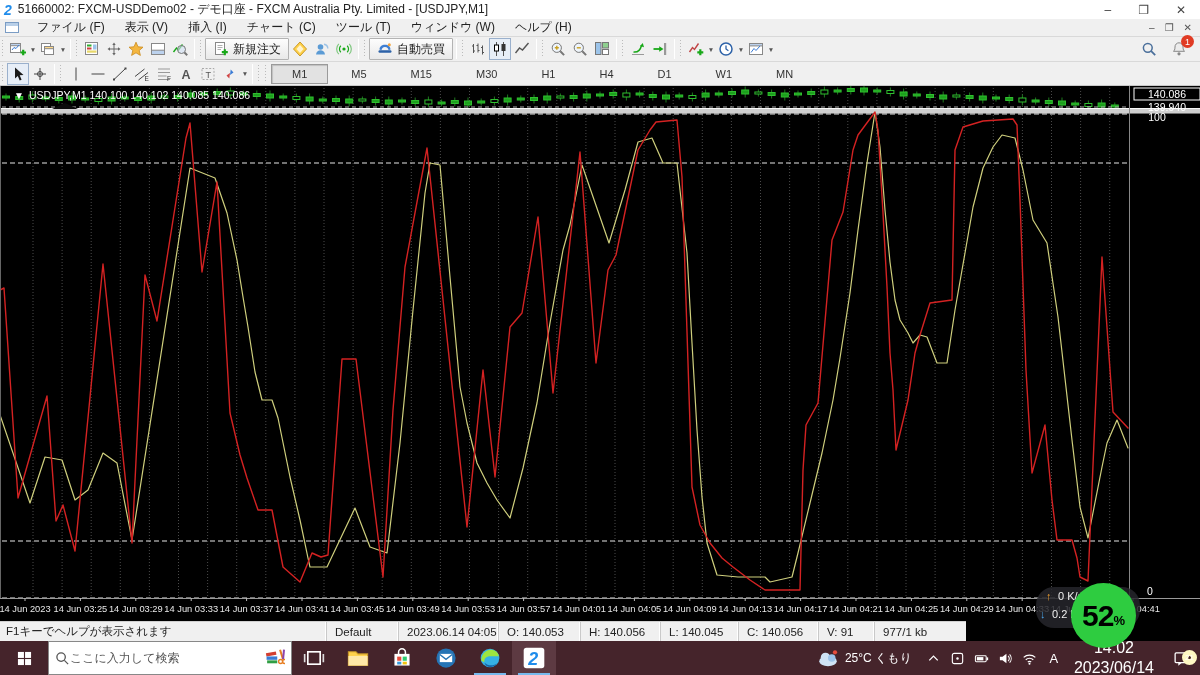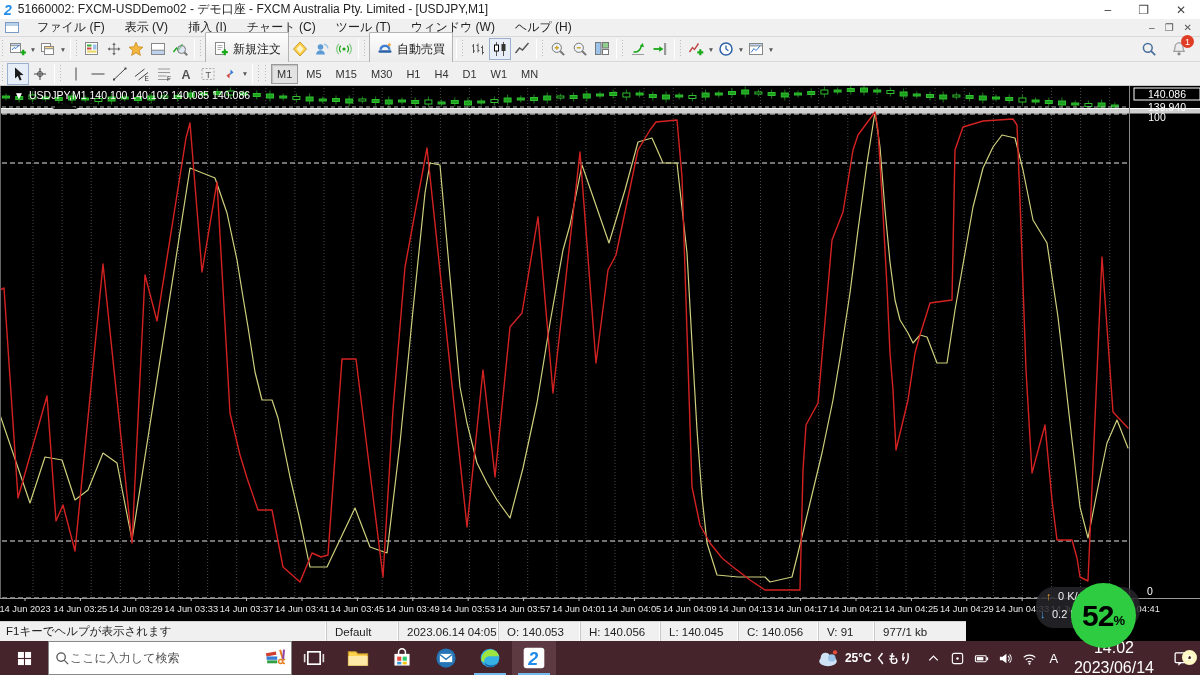--- a/index.html
+++ b/index.html
@@ -15,37 +15,37 @@
 .menu-item { padding:1px 10px; }
 .mdi-controls { margin-left:auto; margin-right:8px; display:flex; gap:10px; color:#555; font-size:10px; }
 .toolbar1 { position:absolute; left:0; top:37px; width:1200px; height:25px; background:#f0f0f0; border-bottom:1px solid #d9d9d9; display:flex; align-items:center; }
 .toolbar2 { position:absolute; left:0; top:62px; width:1200px; height:24px; background:#f0f0f0; border-bottom:1px solid #c8c8c8; display:flex; align-items:center; }
 .tbtn { width:22px; height:22px; display:flex; align-items:center; justify-content:center; border:1px solid transparent; }
 .tbtn.pressed { border:1px solid #9ab0cc; background:#e7eef7; }
 .tbtn svg { display:block; }
 .tcaret { width:8px; height:22px; display:flex; align-items:center; justify-content:center; font-size:6.5px; color:#555; }
 .tsep { width:1px; height:20px; background:#c9c9c9; border-right:1px solid #fff; margin:0 3px; }
 .tgrip { width:3px; height:18px; margin:0 3px 0 1px; background-image:repeating-linear-gradient(#bbb 0 1px, transparent 1px 3px); background-size:1px 100%; background-repeat:no-repeat; background-position:center; }
-.tbtn-text { height:22px; display:flex; align-items:center; gap:4px; border:1px solid #b3b3b3; background:linear-gradient(#fdfdfd,#e9e9e9); padding:16px 7px; font-size:12px; color:#222; border-radius:1px; }
-.tf-btn { min-width:24px; height:20px; display:flex; align-items:center; justify-content:center; font-size:11px; color:#333; padding:0 5px; border:1px solid transparent; margin:0 1px; }
+.tbtn-text { height:22px; display:flex; align-items:center; gap:4px; border:1px solid #b3b3b3; background:linear-gradient(#fdfdfd,#e9e9e9); padding:4px 7px; font-size:12px; color:#222; border-radius:1px; }
+.tf-btn { min-width:24px; height:20px; display:flex; align-items:center; justify-content:center; font-size:11px; color:#333; padding:0 20px; border:1px solid transparent; margin:0 1px; }
 .tf-btn.active { border:1px solid #9a9a9a; background:#e2e2e2; box-shadow:inset 1px 1px 1px rgba(0,0,0,.15); }
 .toolbar-right { margin-left:auto; display:flex; align-items:center; margin-right:10px; gap:8px; position:relative; }
 .badge-red { position:absolute; right:-5px; top:-4px; background:#e03b24; color:#fff; font-size:9px; width:13px; height:13px; border-radius:50%; display:flex; align-items:center; justify-content:center; }
 #chart-wrap { position:absolute; left:0; top:86px; width:1200px; height:535px; background:#000; }
 .statusbar { position:absolute; left:0; top:621px; width:966px; height:20px; background:#f0f0f0; display:flex; align-items:center; font-size:11.5px; color:#222; border-top:1px solid #d0d0d0; }
 .status-help { padding-left:6px; flex:1; }
 .status-cell { height:100%; display:flex; align-items:center; padding:0 8px; border-left:1px solid #c9c9c9; box-shadow:-1px 0 0 #fff; white-space:nowrap; }
 .taskbar { position:absolute; left:0; top:641px; width:1200px; height:34px; background:#45242b; display:flex; align-items:stretch; color:#fff; }
 .tk-start { width:48px; display:flex; align-items:center; justify-content:center; }
 .tk-search { width:244px; background:#fff; border:1px solid #888; display:flex; align-items:center; color:#444; font-size:12px; padding:0 6px; }
 .tk-btn { width:44px; display:flex; align-items:center; justify-content:center; position:relative; }
 .tk-btn.active { background:#5d3a42; }
 .tk-btn.open::after { content:""; position:absolute; left:6px; right:6px; bottom:0; height:2px; background:#76b9ed; }
 .tk-right { margin-left:auto; display:flex; align-items:center; }
-.tk-weather { display:flex; align-items:center; gap:6px; font-size:12px; padding:0 10px;font-weight:bold; }
+.tk-weather { display:flex; align-items:center; gap:6px; font-size:12px; padding:0 10px; }
 .tk-ico { width:24px; display:flex; align-items:center; justify-content:center; font-size:12px; }
 .tk-clock { text-align:center; font-size:16px; line-height:1.25; padding:0 8px; }
 .tk-notif { width:38px; display:flex; align-items:center; justify-content:center; position:relative; }
 .tk-badge { position:absolute; right:3px; bottom:2px; width:15px; height:15px; border:6px solid #fef9c3; border-radius:50%; font-size:8px; display:flex; align-items:center; justify-content:center; background:#45242b; }
 .net-blob { position:absolute; left:1036px; top:587px; width:104px; height:41px; background:rgba(38,38,44,.85); border-radius:18px; z-index:5; }
 .net-line { position:absolute; font-size:11px; color:#eee; white-space:nowrap; z-index:5; }
 .pct-circle { position:absolute; left:1071px; top:583px; width:65px; height:65px; border-radius:50%; background:#2ecc40; z-index:6; display:flex; align-items:center; justify-content:center; color:#000000; font-weight:bold; }
 .pct-num { font-size:30px; letter-spacing:-1px; }
 .pct-sign { font-size:13px; margin-top:10px; }
 </style>

